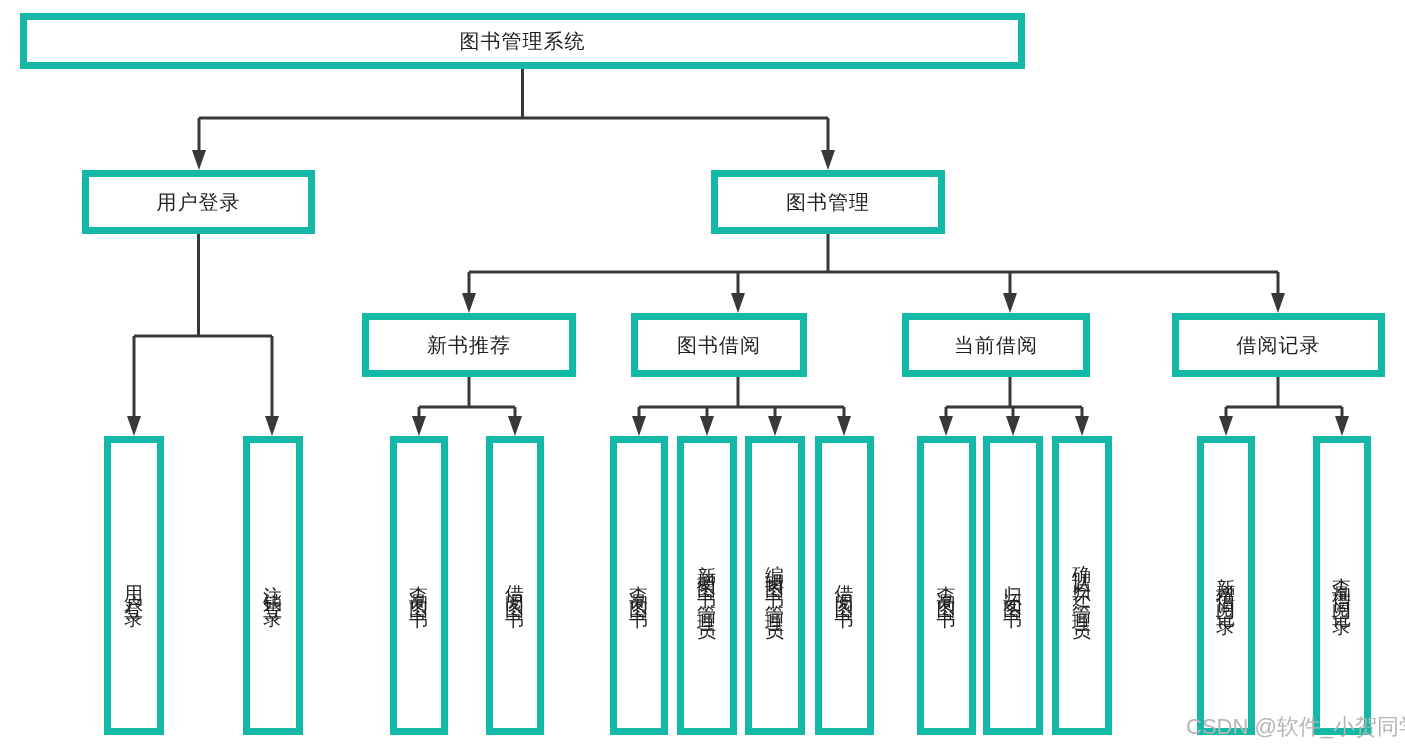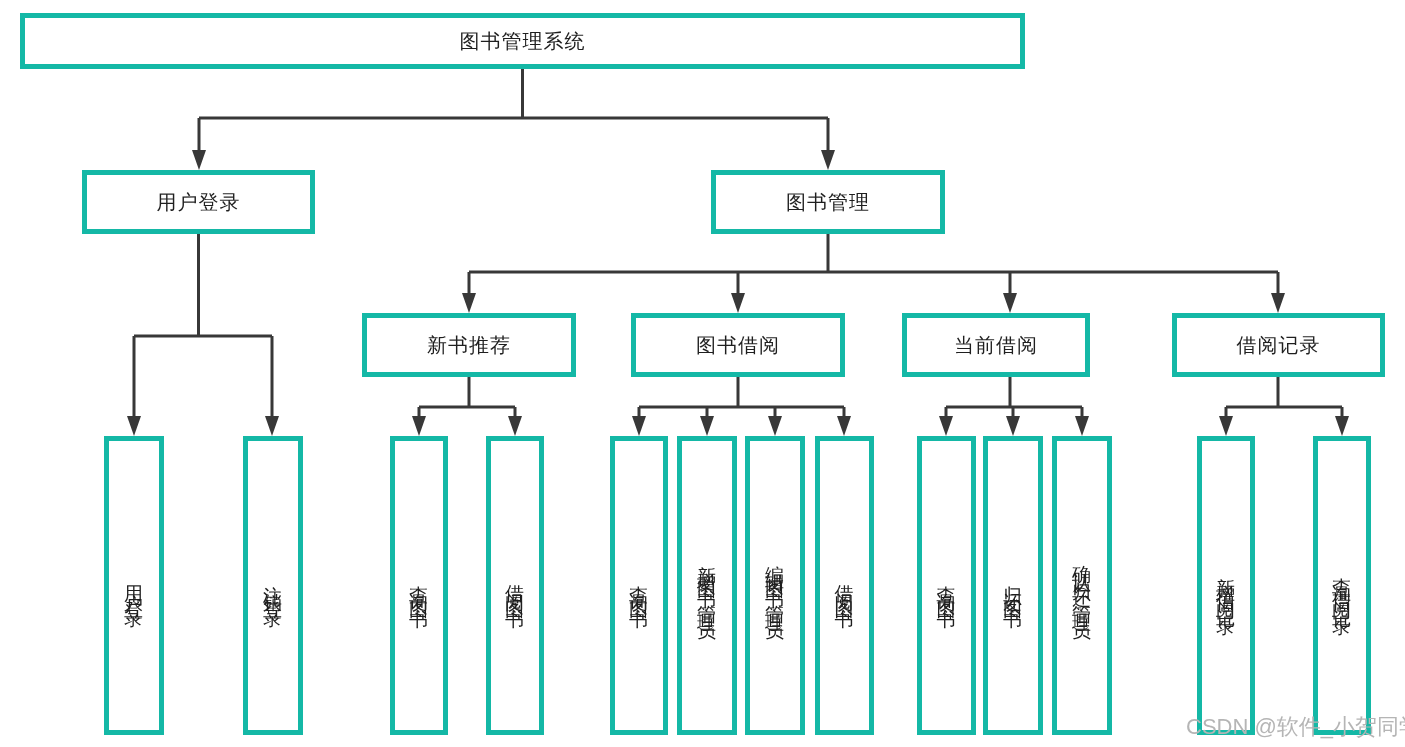--- a/index.html
+++ b/index.html
@@ -10,21 +10,21 @@
     font-family:"Liberation Sans", sans-serif;
     overflow:hidden;
   }
   svg.connectors { position:absolute; left:0; top:0; width:1405px; height:747px; }
   svg.connectors path { stroke:#383838; stroke-width:3; fill:none; }
   svg.connectors polygon { fill:#383838; stroke:none; }
   .box {
     position:absolute;
     box-sizing:border-box;
     background:#ffffff;
-    border:5px solid #14b8a6;
+    border:7px solid #14b8a6;
     display:flex; align-items:center; justify-content:center;
     color:#1f1f1f;
   }
   .h-label { font-size:20px; letter-spacing:1px; white-space:nowrap; }
   .root-label { font-size:20px; letter-spacing:1px; white-space:nowrap; }
   .leaf .vtext {
     writing-mode:vertical-rl;
     text-orientation:mixed;
     font-size:19px;
     letter-spacing:0.42em;
@@ -109,21 +109,21 @@
   <div class="box" style="left:82px; top:170px; width:233px; height:64px;">
     <span class="h-label">用户登录</span>
   </div>
   <div class="box" style="left:362px; top:313px; width:214px; height:64px;">
     <span class="h-label">新书推荐</span>
   </div>
 
   <div class="box" style="left:711px; top:170px; width:234px; height:64px;">
     <span class="h-label">图书管理</span>
   </div>
-  <div class="box" style="left:631px; top:313px; width:214px; height:64px;">
+  <div class="box" style="left:631px; top:313px; width:176px; height:64px;">
     <span class="h-label">图书借阅</span>
   </div>
   <div class="box" style="left:902px; top:313px; width:188px; height:64px;">
     <span class="h-label">当前借阅</span>
   </div>
   <div class="box" style="left:1172px; top:313px; width:213px; height:64px;">
     <span class="h-label">借阅记录</span>
   </div>
 
   <div class="box leaf" style="left:104px; top:436px; width:60px; height:299px;">

